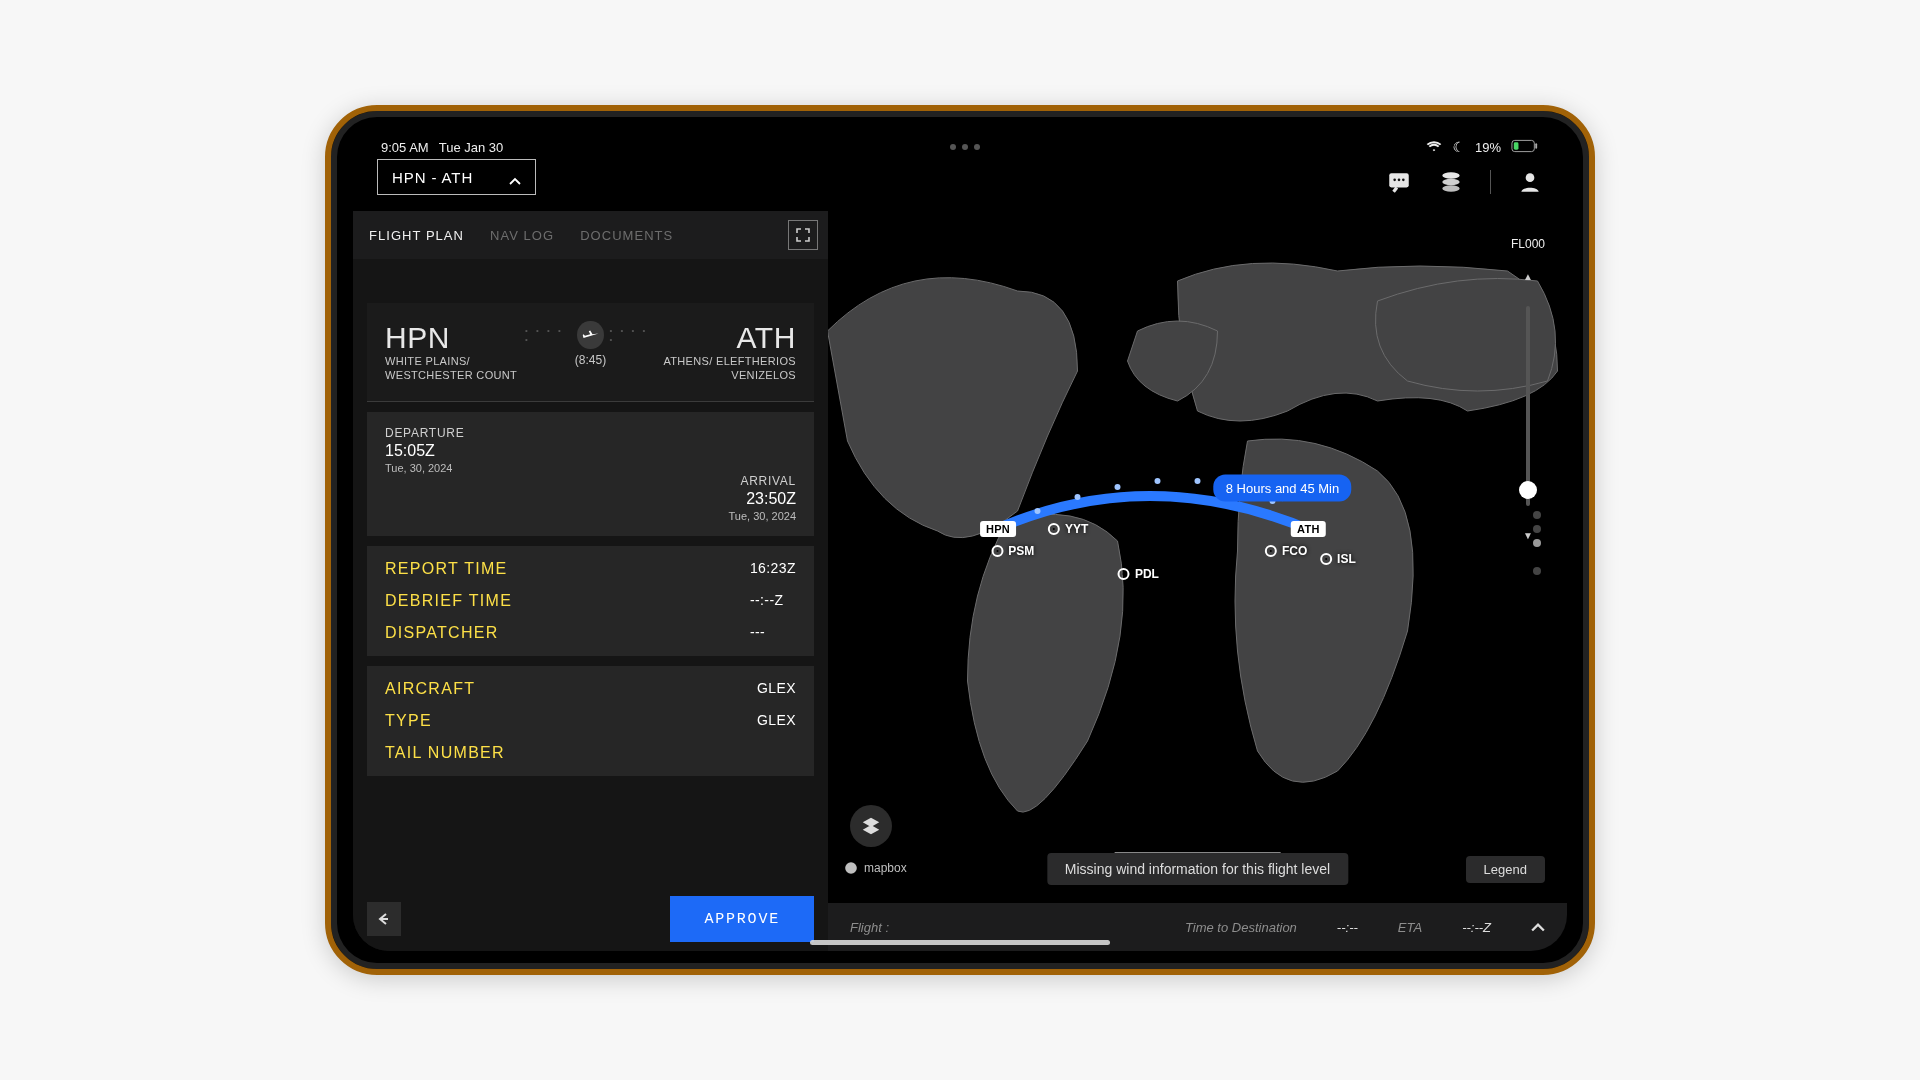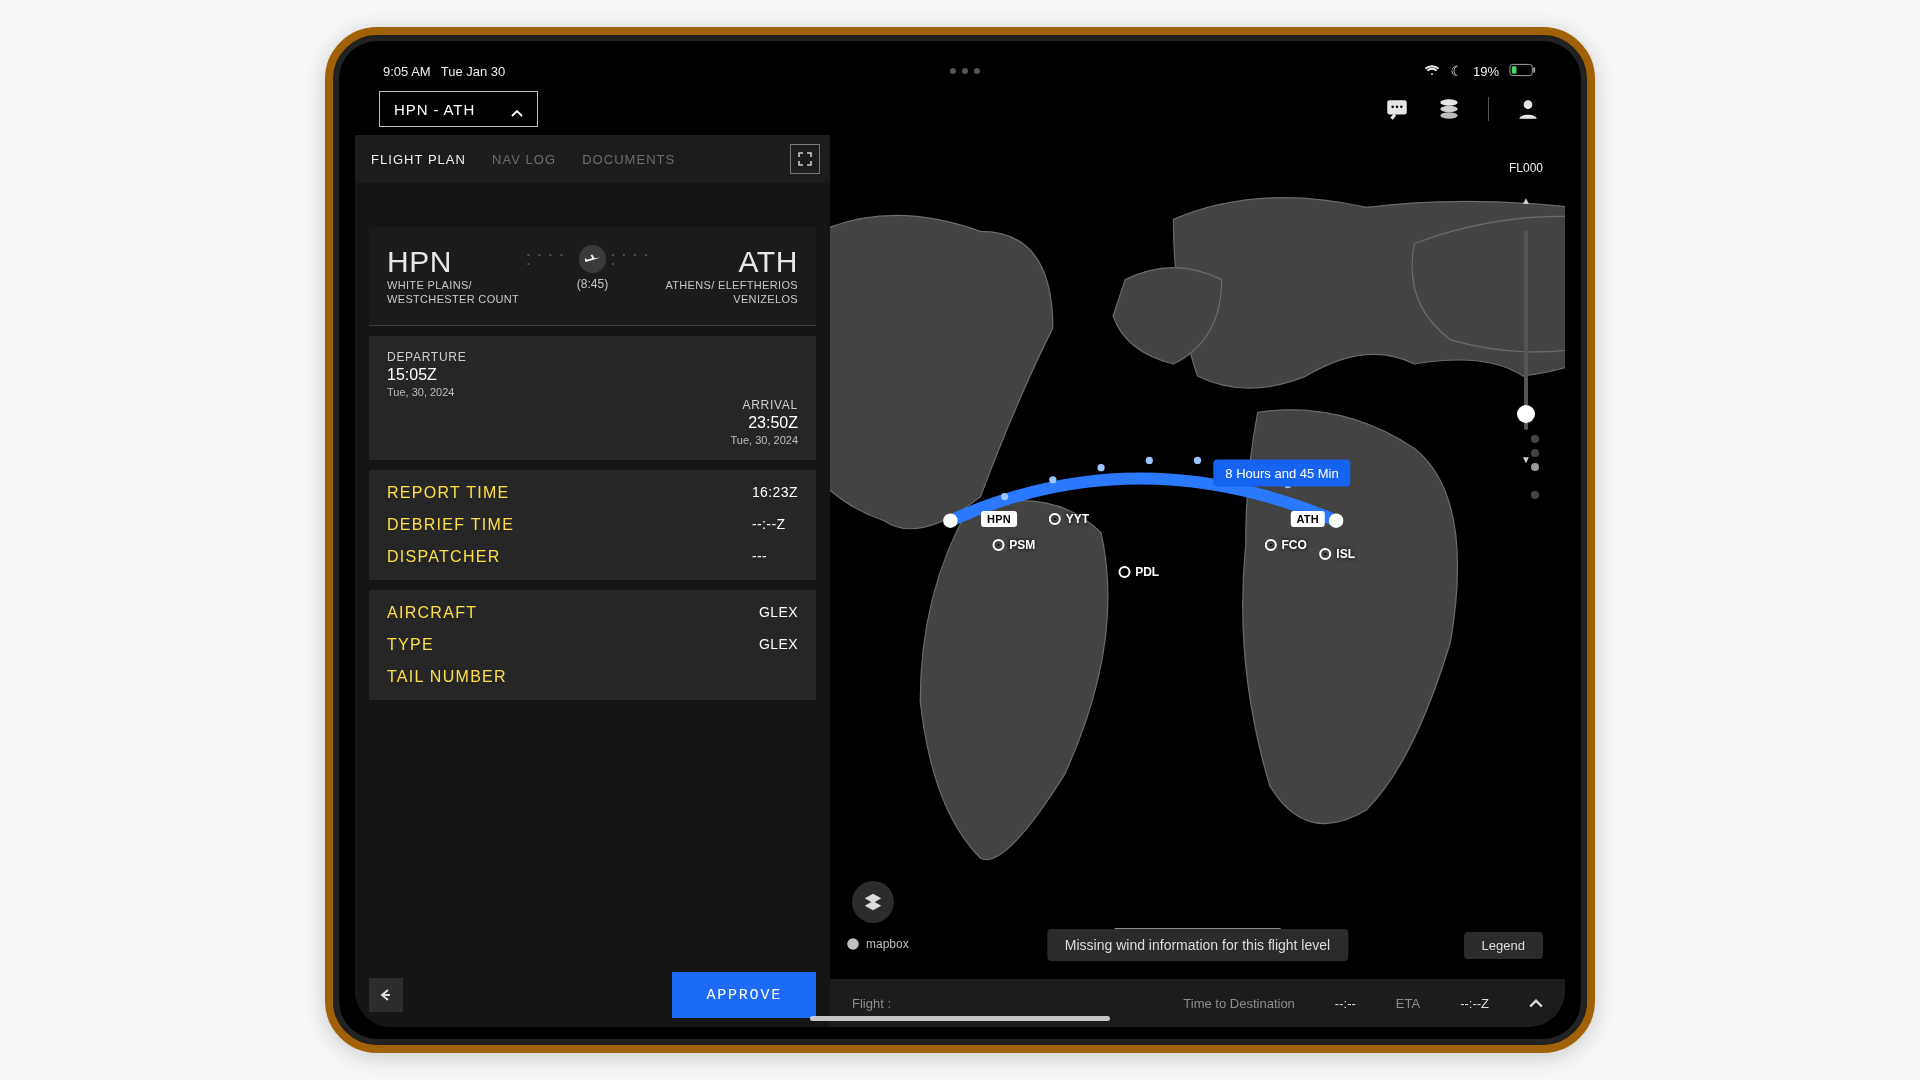--- a/index.html
+++ b/index.html
@@ -13,33 +13,33 @@
     --accent: #1663f2;
     --approve: #1d6af7;
     --map-fill: #434344;
     --map-stroke: #6a6a6b;
   }
   * { box-sizing: border-box; }
   html,body { margin:0; padding:0; width:1920px; height:1080px; background:#fff; font-family:"Helvetica Neue",Arial,sans-serif; }
   
   .page { width:1920px; height:1080px; display:flex; align-items:center; justify-content:center; background:#f7f7f7; }
   .ipad {
-    width:1270px; height:1026px; border-radius:52px; background:#000; border:8px solid #a16207; box-shadow:inset 0 0 0 6px #222, 0 4px 24px rgba(0,0,0,.18);
+    width:1270px; height:870px; border-radius:52px; background:#000; border:6px solid #a16207; box-shadow:inset 0 0 0 6px #222, 0 4px 24px rgba(0,0,0,.18);
     padding:16px 22px; position:relative; color:var(--text);
   }
   .screen { position:absolute; inset:18px 22px; overflow:hidden; border-radius:36px; background:var(--bg-screen); }
 
   
   .statusbar { position:absolute; top:6px; left:28px; right:28px; height:24px; display:flex; justify-content:space-between; align-items:center; font-size:13px; color:#eee; }
   .status-left,.status-right { display:flex; align-items:center; gap:10px; }
   .status-center { display:flex; gap:6px; }
   .status-center span { width:6px; height:6px; border-radius:50%; background:#555; }
 
   
-  .appbar { position:absolute; top:30px; left:24px; right:24px; height:52px; display:flex; align-items:center; justify-content:space-between; }
+  .appbar { position:absolute; top:14px; left:24px; right:24px; height:52px; display:flex; align-items:flex-end; justify-content:space-between; }
   .route-btn {
     border:1.5px solid #bbb; color:#fff; background:transparent; height:36px; padding:0 14px;
     display:flex; align-items:center; gap:36px; font-size:15px; letter-spacing:.06em; font-weight:500;
   }
   .chev-up { width:12px;height:12px; }
   .appbar-right { display:flex; align-items:center; gap:26px; }
   .icon-btn { width:26px;height:26px; display:flex; align-items:center;justify-content:center; }
   .vsep { width:1px;height:24px;background:#555;}
 
   .content { position:absolute; inset:82px 0 0 0; display:flex; }
@@ -84,42 +84,42 @@
   
   .maparea { flex:1; position:relative; background:var(--bg-screen);}
   .map { position:absolute; inset:0; }
   .map svg { width:100%; height:100%; display:block;}
   .map-pill {
     position:absolute; padding:2px 6px; background:#fff; color:#000; font-size:11px; font-weight:700; border-radius:3px; letter-spacing:.02em;
     transform:translate(-50%,-50%);
   }
   .map-pill.dest { background:#fff;}
   .map-tooltip {
-    position:absolute; transform:translate(-50%,-120%); background:var(--accent); color:#fff; font-size:13px; font-weight:500; padding:6px 12px; border-radius:4px;
+    position:absolute; transform:translate(-50%,-120%); background:var(--accent); color:#fff; font-size:13px; font-weight:500; padding:6px 12px; border-radius:12px;
   }
   .map-tooltip::after{ content:""; position:absolute; left:50%; bottom:-6px; transform:translateX(-50%); border:6px solid transparent; border-top-color:var(--accent);}
   .wp { position:absolute; display:flex; align-items:center; gap:5px; color:#fff; font-size:12px; font-weight:600; transform:translate(-50%,-50%);}
   .wp .ring { width:12px;height:12px;border:2px solid #fff;border-radius:50%; position:relative;}
   .wp .ring::after{content:"";position:absolute;inset:3px;border-radius:50%;background:#000;}
   .wp-label { text-shadow:0 0 4px #000;}
   .side-scale { position:absolute; top:26px; right:22px; display:flex; flex-direction:column; align-items:center; color:#eee; font-size:12px; gap:20px;}
   .side-scale .level { font-weight:500;}
   .side-scale .track { width:4px; height:200px; background:#555; border-radius:3px; position:relative; margin:4px 0;}
   .side-scale .thumb { width:18px;height:18px;border-radius:50%;background:#fff; position:absolute; left:50%; transform:translate(-50%, -50%);}
   .side-scale .arrow { font-size:10px; color:#ccc;}
   .dot-stack { position:absolute; right:26px; top:300px; display:flex; flex-direction:column; gap:6px;}
   .dot-stack span { width:8px;height:8px;border-radius:50%;background:#444; display:block;}
   .dot-stack span.active { background:#9a9a9a;}
   .map-layers { position:absolute; left:22px; bottom:104px; width:42px;height:42px;border-radius:50%;background:#2c2c2c;display:flex;align-items:center;justify-content:center;}
   .map-attr { position:absolute; left:16px; bottom:76px; color:#bfbfbf; font-size:12px; display:flex;align-items:center;gap:6px;margin-top:24px;}
   .legend { position:absolute; right:22px; bottom:68px; background:#2b2b2c;color:#ddd;padding:6px 18px;font-size:13px;border-radius:4px;}
   .wind-toast { position:absolute; left:50%; bottom:66px; transform:translateX(-50%); background:#2b2b2c;color:#ddd;padding:8px 18px;font-size:14px;border-radius:4px;}
   .scale-bar { position:absolute; left:50%; bottom:82px; transform:translateX(-50%); font-size:10px; color:#b0b0b0; display:flex; gap:70px;}
   .scale-bar::before{content:"";position:absolute;left:-10px;right:-10px;top:-6px;height:2px;background:#888;}
-  .footer { position:absolute; left:0; right:0; bottom:0; height:48px; background:var(--bg-panel); display:flex; align-items:center; padding:0 22px; gap:40px; color:#c0c0c0; font-size:13px;}
+  .footer { position:absolute; left:0; right:0; bottom:0; height:48px; background:var(--bg-panel); display:flex; align-items:center; padding:0 22px; gap:40px; color:#c0c0c0; font-size:13px;font-style:italic;}
   .footer .klabel { color:#8d8d8d; }
   .footer .kval { color:#dcdcdc;}
   .footer .chev { margin-left:auto;}
   .home-indicator { position:absolute; left:50%; transform:translateX(-50%); bottom:6px; width:300px; height:5px; border-radius:3px; background:#d8d8d8; opacity:.9;}
   svg.icon{ width:100%;height:100%; }
 </style>
 </head>
 <body>
 
 <div class="page">

